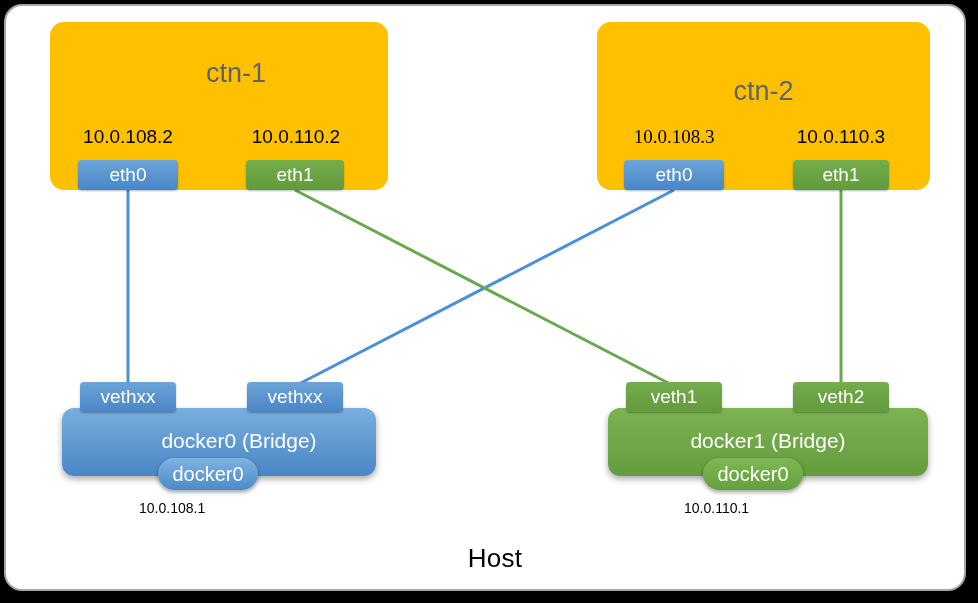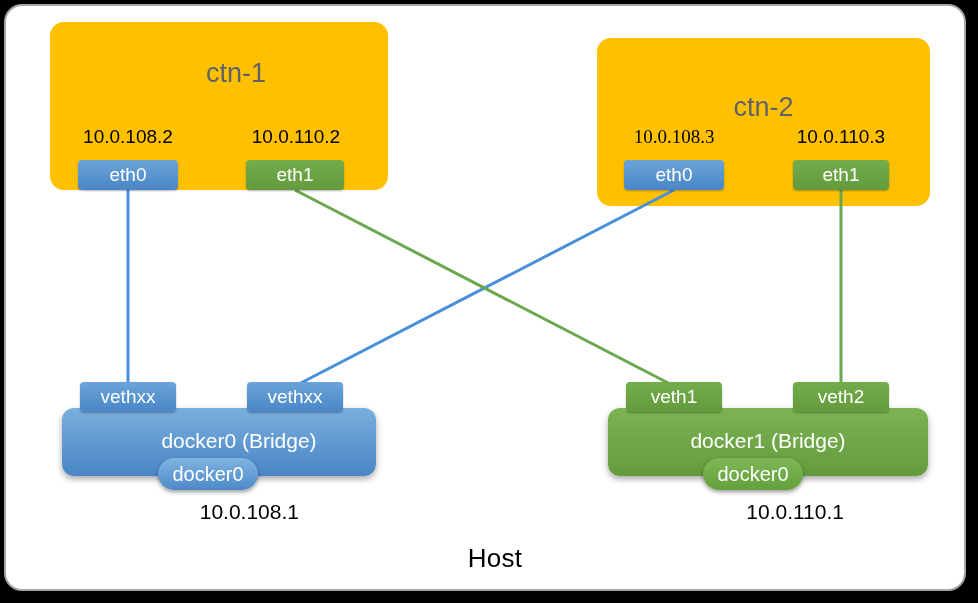--- a/index.html
+++ b/index.html
@@ -62,24 +62,24 @@
   .ip-label {
     position: absolute;
     font-size: 19px;
     color: #000000;
     white-space: nowrap;
     text-align: center;
   }
   
   .bridge-ip {
     position: absolute;
-    font-size: 21px;
+    font-size: 14px;
     color: #000000;
     white-space: nowrap;
-    text-align: right;
+    text-align: left;
   }
 
   
   .chip {
     position: absolute;
     height: 30px;
     line-height: 30px;
     text-align: center;
     font-size: 19px;
     color: #ffffff;
@@ -168,21 +168,21 @@
   </svg>
 
   <div class="ctn" style="left:50px; top:22px; width:338px; height:168px;">
     <div class="ctn-title" style="top:36px;padding-left:17px;">ctn-1</div>
   </div>
   <div class="ip-label" style="left:60px; top:126px; width:136px;">10.0.108.2</div>
   <div class="ip-label" style="left:228px; top:126px; width:136px;">10.0.110.2</div>
   <div class="chip blue" style="left:78px; top:160px; width:100px;">eth0</div>
   <div class="chip green" style="left:246px; top:160px; width:98px;">eth1</div>
 
-  <div class="ctn" style="left:597px; top:22px; width:333px; height:168px;margin-top:16px;">
+  <div class="ctn" style="left:597px; top:22px; width:333px; height:168px;">
     <div class="ctn-title" style="top:54px;">ctn-2</div>
   </div>
   <div class="ip-label" style="left:606px; top:126px; width:136px;font-family:Liberation Serif, serif;">10.0.108.3</div>
   <div class="ip-label" style="left:773px; top:126px; width:136px;">10.0.110.3</div>
   <div class="chip blue" style="left:624px; top:160px; width:100px;">eth0</div>
   <div class="chip green" style="left:793px; top:160px; width:96px;">eth1</div>
 
   <div class="chip blue" style="left:80px; top:382px; width:96px;">vethxx</div>
   <div class="chip blue" style="left:247px; top:382px; width:96px;">vethxx</div>
   <div class="bridge blue" style="left:62px; top:408px; width:314px; height:68px;">

